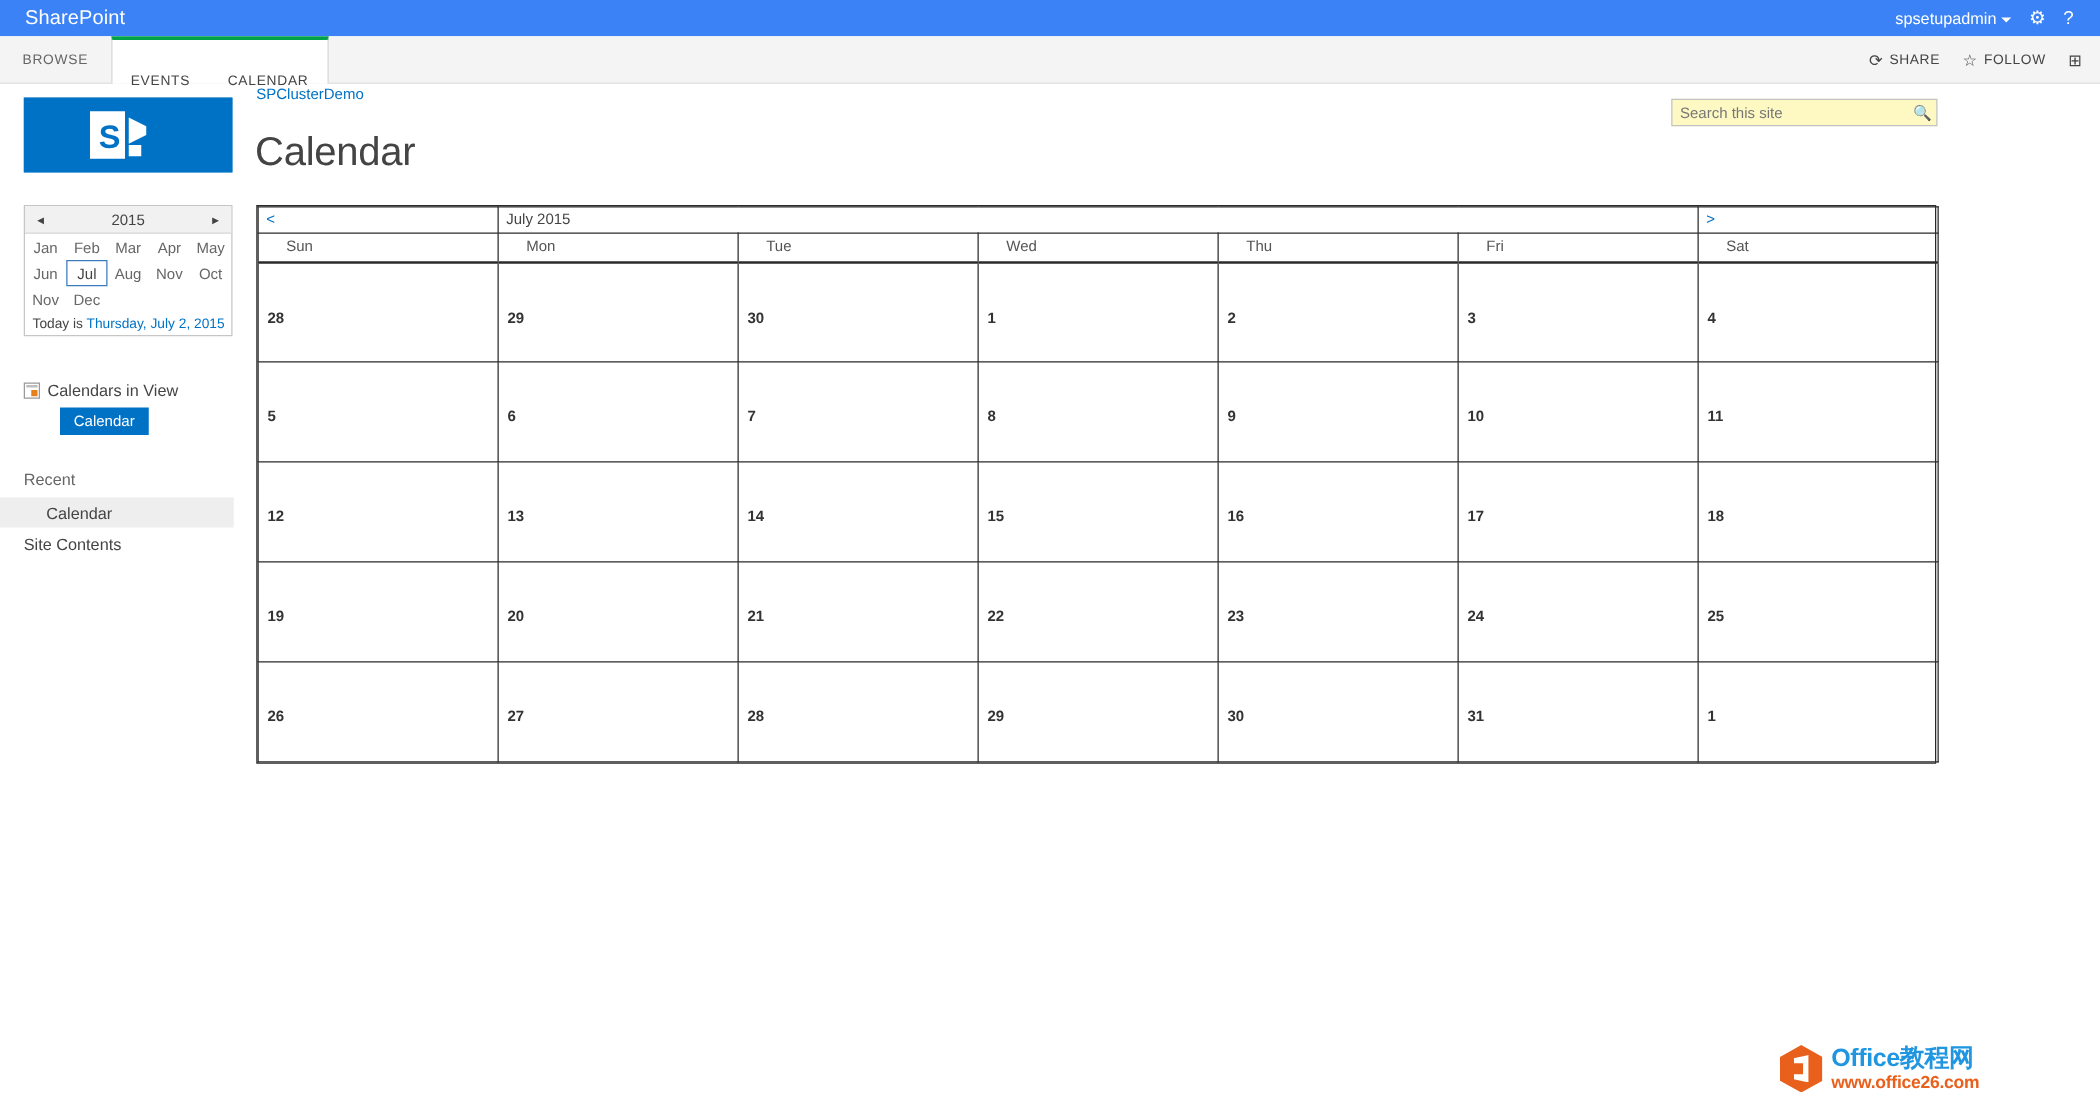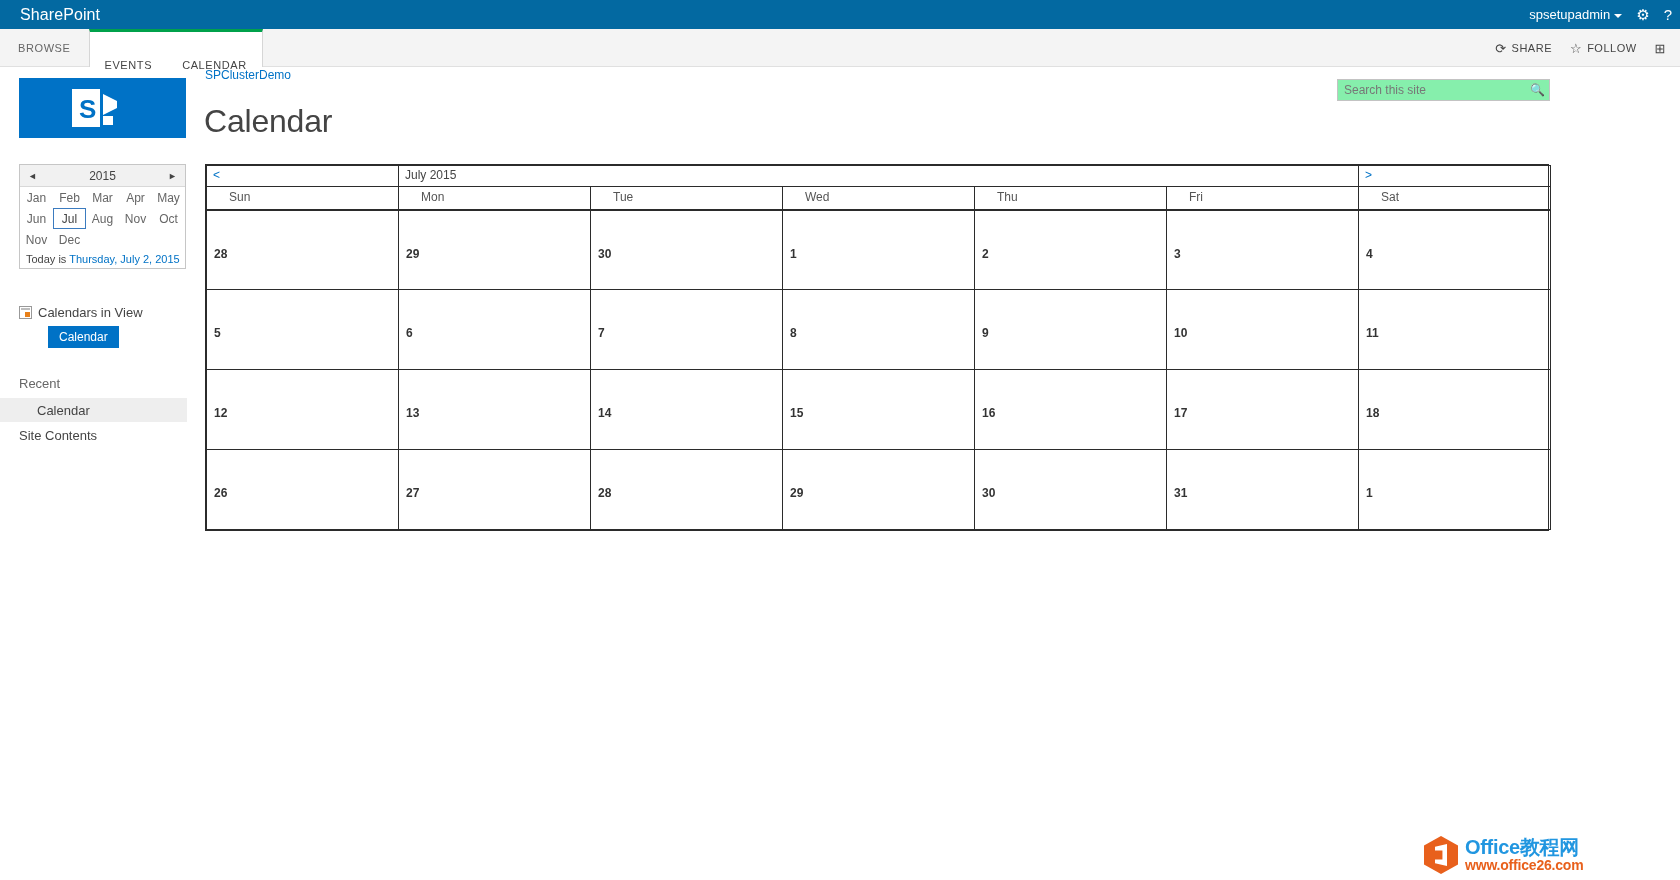--- a/index.html
+++ b/index.html
@@ -8,33 +8,33 @@
     width: 1680px; height: 880px;
     background: #ffffff;
     font-family: "Liberation Sans", sans-serif;
     overflow: hidden;
   }
 
   
   .suitebar {
     position: absolute; top: 0; left: 0;
     width: 1680px; height: 29px;
-    background: #0369a1;
+    background: #3b82f6;
     display: flex; align-items: center;
   }
   .suitebar-brand {
     color: #ffffff;
     font-size: 16px;
     padding-left: 20px;
     letter-spacing: .1px;
   }
   .suitebar-right {
     margin-left: auto;
     display: flex; align-items: center;
-    padding-right: 8px;
+    padding-right: 21px;
     gap: 14px;
   }
   .suite-user {
     color: #ffffff; font-size: 13px;
     display: flex; align-items: center; gap: 4px;
   }
   .caret-down {
     width: 0; height: 0;
     border-left: 4px solid transparent;
     border-right: 4px solid transparent;
@@ -99,21 +99,21 @@
   .page-title {
     position: absolute; left: 204px; top: 103px;
     font-size: 32px; color: #444444;
     font-weight: 300;
     letter-spacing: -.2px;
   }
   .searchbox {
     position: absolute; left: 1337px; top: 79px;
     width: 213px; height: 22px;
     border: 1px solid #c3c3c3;
-    background: #86efac;
+    background: #fef9c3;
     display: flex; align-items: center;
   }
   .searchbox input {
     border: none; outline: none;
     flex: 1;
     font-size: 12px; color: #666666;
     font-family: "Liberation Sans", sans-serif;
     padding-left: 6px; background: transparent;
   }
   .searchbox input::placeholder { color: #777777; }
@@ -451,20 +451,43 @@
           </td>
       <td>
             <span class="daynum">17</span>
           </td>
       <td>
             <span class="daynum">18</span>
           </td>
     </tr>
     <tr class="weekrow">
       <td>
+            <span class="daynum">19</span>
+          </td>
+      <td>
+            <span class="daynum">20</span>
+          </td>
+      <td>
+            <span class="daynum">21</span>
+          </td>
+      <td>
+            <span class="daynum">22</span>
+          </td>
+      <td>
+            <span class="daynum">23</span>
+          </td>
+      <td>
+            <span class="daynum">24</span>
+          </td>
+      <td>
+            <span class="daynum">25</span>
+          </td>
+    </tr>
+    <tr class="weekrow">
+      <td>
             <span class="daynum">26</span>
           </td>
       <td>
             <span class="daynum">27</span>
           </td>
       <td>
             <span class="daynum">28</span>
           </td>
       <td>
             <span class="daynum">29</span>

